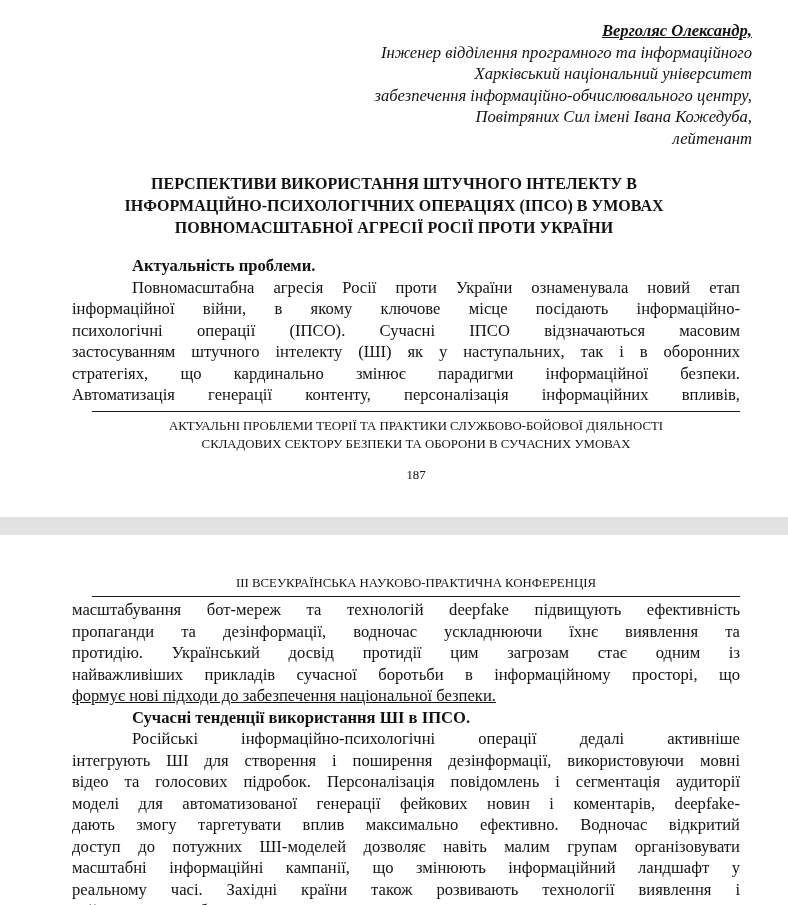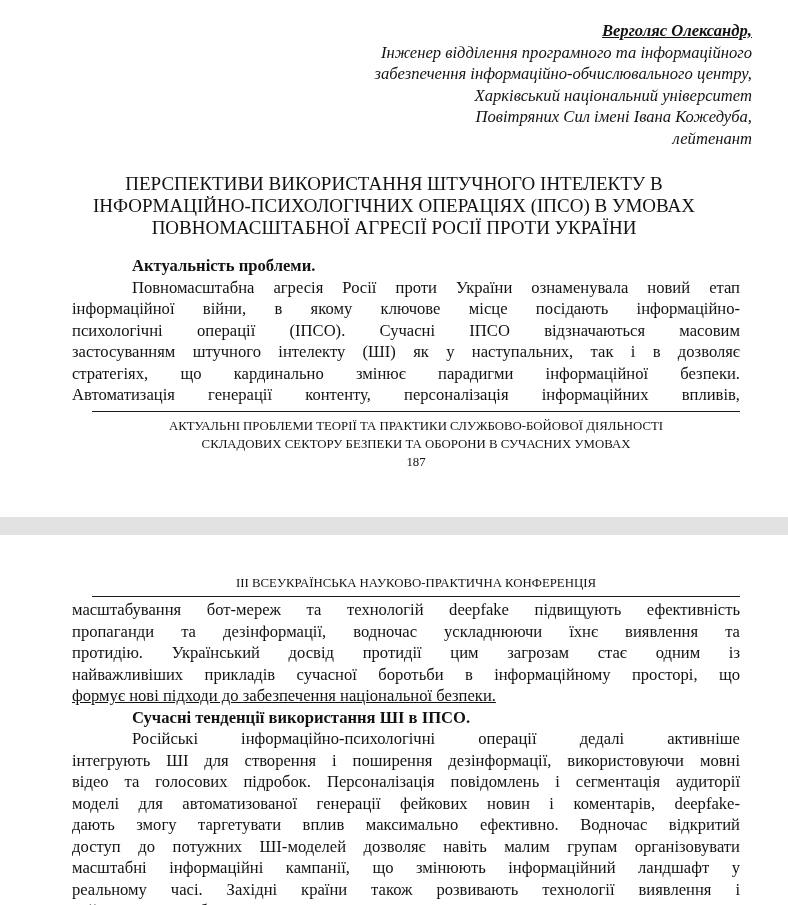--- a/index.html
+++ b/index.html
@@ -18,21 +18,21 @@
 
   .author-block {
     position: absolute; top: 20px; right: 36px; width: 540px;
     font-size: 16.6px; line-height: 21.5px; font-style: italic;
   }
   .author-name { font-weight: 700; text-align: right; text-decoration: underline; }
   .author-lines .line { text-align: right; text-align-last: right; }
 
   .title-block {
     position: absolute; top: 173px; left: 56px; width: 676px;
-    font-size: 19px; line-height: 22px; font-weight: 400;
+    font-size: 16px; line-height: 22px; font-weight: 700;
   }
   .title-block .line { text-align: center; text-align-last: center; }
 
   .body-col {
     position: absolute; left: 72px; width: 668px;
     font-size: 16.6px; line-height: 21.5px;
   }
   .body-col.p1 { top: 255px; }
   .body-col.p2 { top: 64px; }
 
@@ -46,60 +46,60 @@
   .partial-line { text-align: left; text-align-last: left; white-space: nowrap; overflow: hidden; }
 
   .footer-rule {
     position: absolute; top: 411px; left: 92px; width: 648px;
     border-top: 1.5px solid #1a1a1a;
   }
   .footer-block {
     position: absolute; top: 418px; left: 92px; width: 648px;
     font-size: 12.8px; line-height: 17.5px; text-align: center;
   }
-  .page-number { margin-top: 1px; }
+  .page-number { margin-top: 14px; }
 
   .running-header {
     position: absolute; top: 41px; left: 92px; width: 648px;
     font-size: 12.8px; text-align: center;
   }
   .header-rule {
     position: absolute; top: 61px; left: 92px; width: 648px;
     border-top: 1.5px solid #1a1a1a;
   }
 </style>
 </head>
 <body>
 
 <div class="page page1">
 
   <div class="author-block">
     <div class="author-name">Верголяс Олександр,</div>
     <div class="author-lines">
         <div class="line">Інженер відділення програмного та інформаційного</div>
+        <div class="line">Харківський національний університет</div>
         <div class="line">забезпечення інформаційно-обчислювального центру,</div>
-        <div class="line">Харківський національний університет</div>
         <div class="line">Повітряних Сил імені Івана Кожедуба,</div>
         <div class="line">лейтенант</div>
       </div>
   </div>
 
   <div class="title-block">
       <div class="line">ПЕРСПЕКТИВИ ВИКОРИСТАННЯ ШТУЧНОГО ІНТЕЛЕКТУ В</div>
       <div class="line">ІНФОРМАЦІЙНО-ПСИХОЛОГІЧНИХ ОПЕРАЦІЯХ (ІПСО) В УМОВАХ</div>
       <div class="line">ПОВНОМАСШТАБНОЇ АГРЕСІЇ РОСІЇ ПРОТИ УКРАЇНИ</div>
     </div>
 
   <div class="body-col p1">
     <div class="heading-line">Актуальність проблеми.</div>
     <div class="indent-first">
         <div class="line">Повномасштабна агресія Росії проти України ознаменувала новий етап</div>
         <div class="line">інформаційної війни, в якому ключове місце посідають інформаційно-</div>
         <div class="line">психологічні операції (ІПСО). Сучасні ІПСО відзначаються масовим</div>
-        <div class="line">застосуванням штучного інтелекту (ШІ) як у наступальних, так і в дозволяє</div>
+        <div class="line">застосуванням штучного інтелекту (ШІ) як у наступальних, так і в оборонних</div>
         <div class="line">стратегіях, що кардинально змінює парадигми інформаційної безпеки.</div>
         <div class="line">Автоматизація генерації контенту, персоналізація інформаційних впливів,</div>
       </div>
   </div>
 
   <div class="footer-rule"></div>
 
   <div class="footer-block">
     <div>АКТУАЛЬНІ ПРОБЛЕМИ ТЕОРІЇ ТА ПРАКТИКИ СЛУЖБОВО-БОЙОВОЇ ДІЯЛЬНОСТІ</div>
     <div>СКЛАДОВИХ СЕКТОРУ БЕЗПЕКИ ТА ОБОРОНИ В СУЧАСНИХ УМОВАХ</div>

